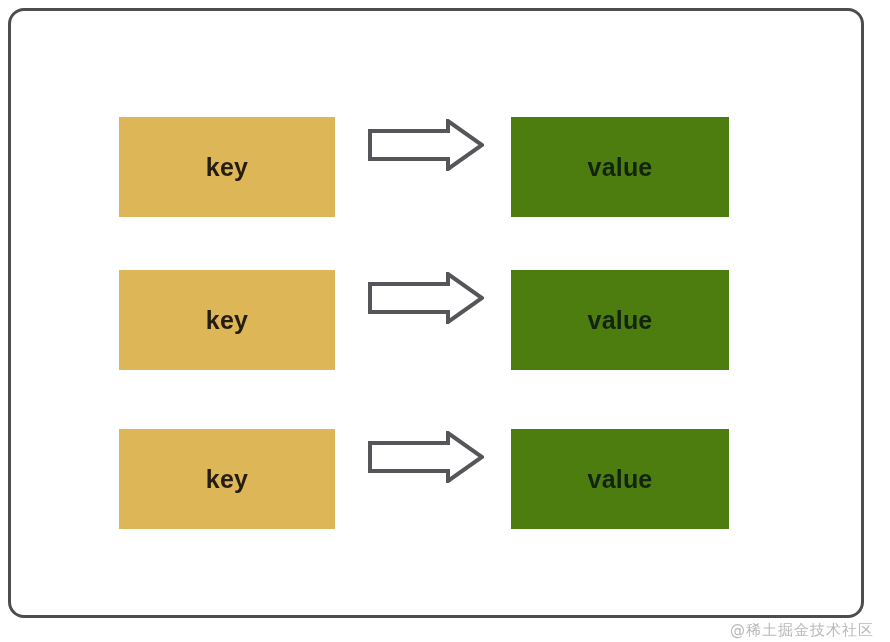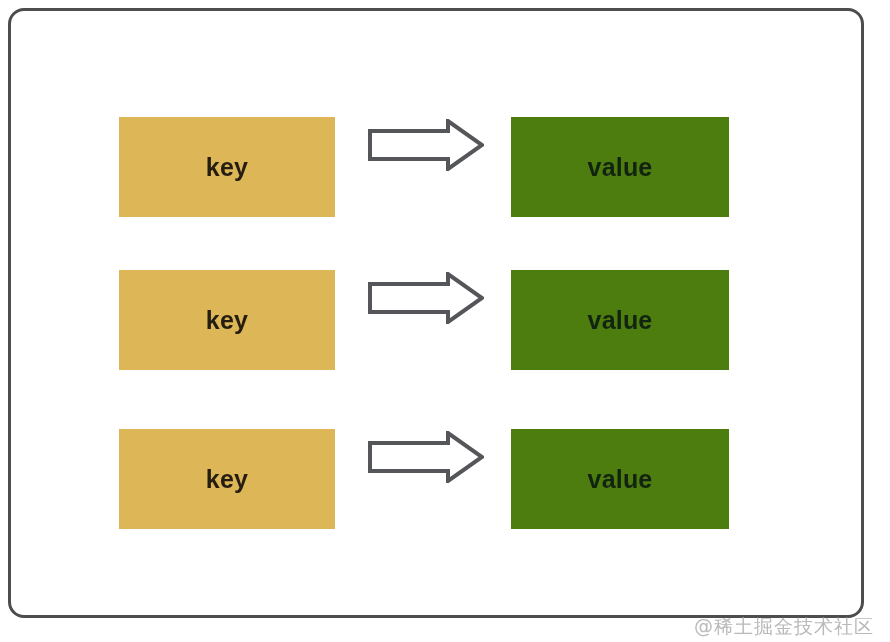--- a/index.html
+++ b/index.html
@@ -81,21 +81,21 @@
   .arrow svg {
     display: block;
     width: 116px;
     height: 52px;
   }
 
   .watermark {
     position: absolute;
     right: 16px;
     bottom: 2px;
-    font-size: 19px;
+    font-size: 15px;
     color: #b9b9b9;
     letter-spacing: 1px;
     white-space: nowrap;
     font-family: "DejaVu Sans", "Liberation Sans", sans-serif;
   }
 </style>
 </head>
 <body>
 
 <div id="canvas">

